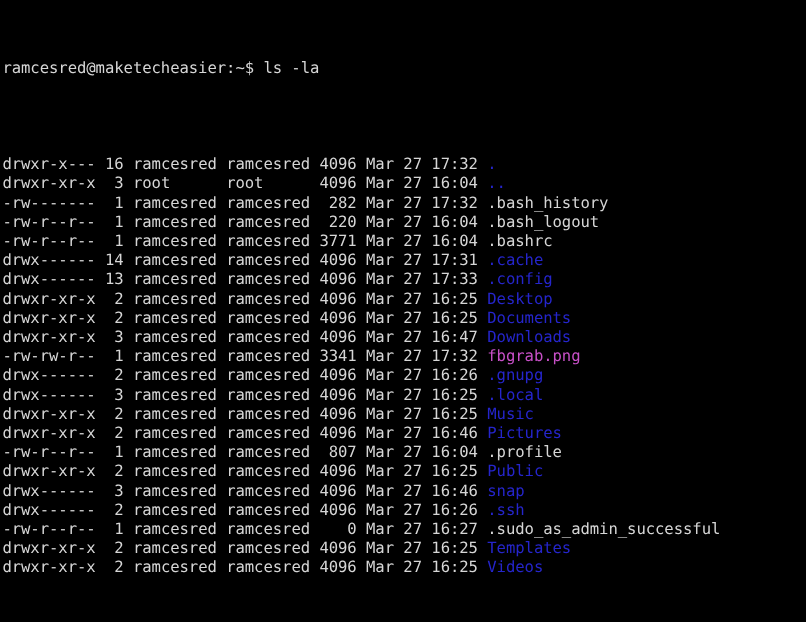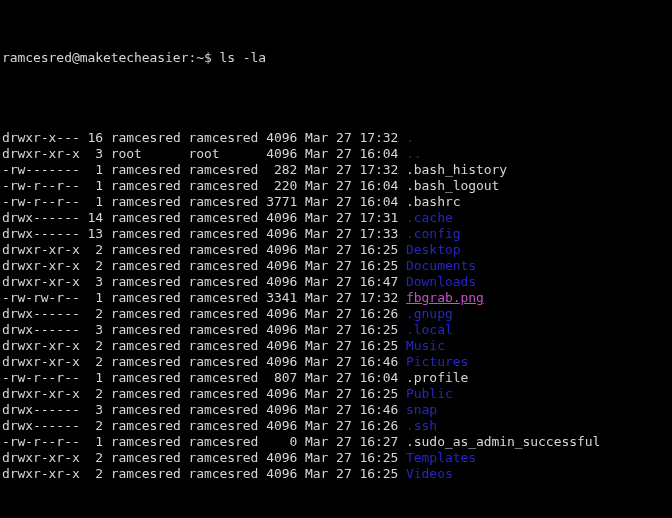--- a/index.html
+++ b/index.html
@@ -27,21 +27,21 @@
     white-space: pre;
     overflow: hidden;
   }
   .line {
     height: 16px;
     line-height: 16px;
     white-space: pre;
   }
   .c-default { color: #d6d6d6; }
   .c-dir     { color: #2525cc; }
-  .c-image   { color: #c850c8; text-decoration: underline; }
+  .c-image   { color: #c850c8; }
   .c-prompt  { color: #d6d6d6; }
 </style>
 </head>
 <body>
 
 <div id="terminal">
 
   <div class="line"><span class="c-prompt">ramcesred@maketecheasier:~$</span><span class="c-default"> </span><span class="c-default">ls -la</span></div>
 
 

